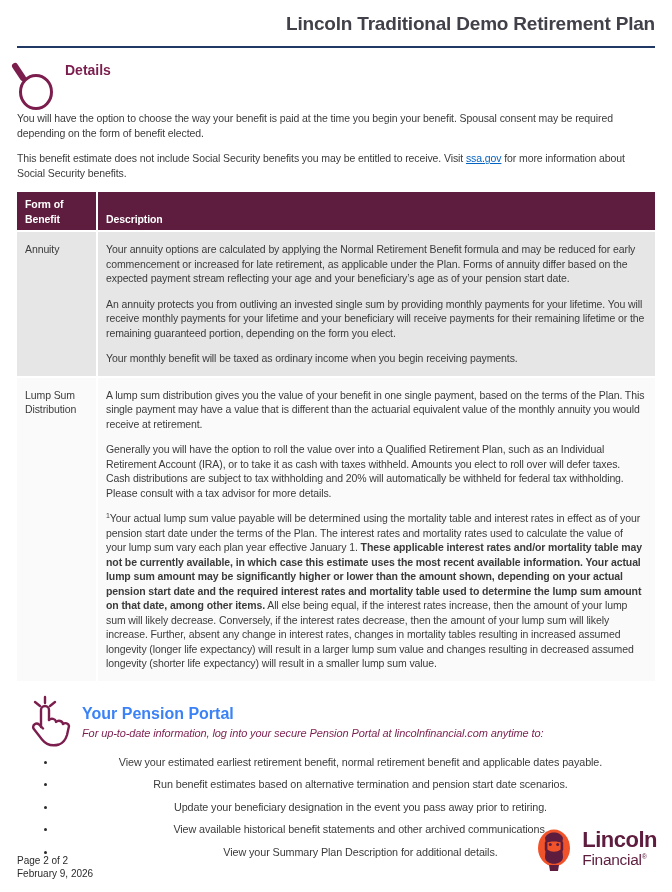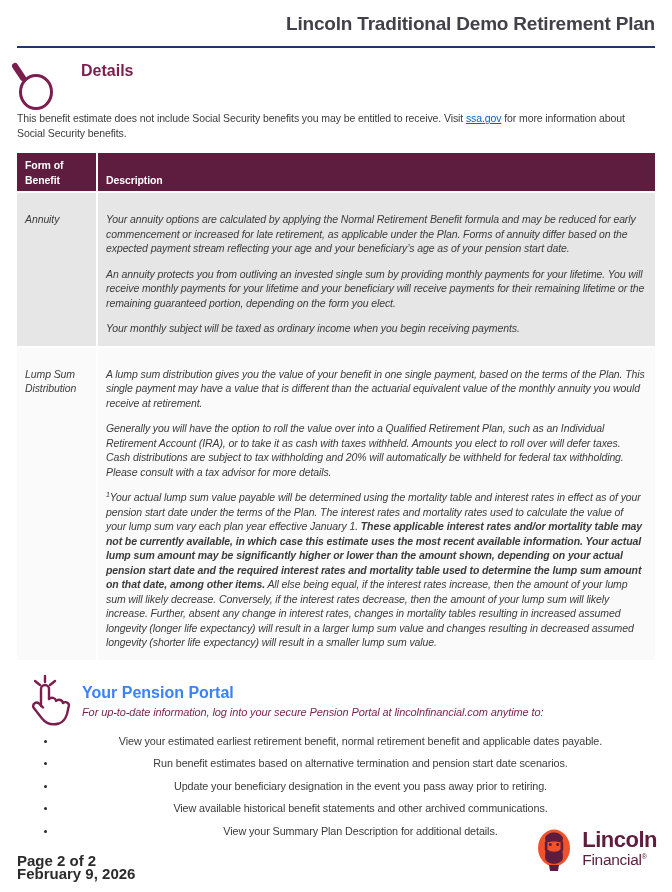--- a/index.html
+++ b/index.html
@@ -26,21 +26,21 @@
   .title-rule {
     border: none;
     border-top: 2px solid #1f3864;
     margin-top: 11px;
   }
 
   
   .details-head { display: flex; align-items: flex-start; margin-top: 11px; height: 50px; }
   .details-icon { width: 46px; height: 52px; margin-left: -6px; flex: 0 0 auto; }
   .details-title {
-    font-size: 16px; font-weight: bold; color: #7b1e4e; margin-left: 24px; margin-top: 3px; text-align: center;
+    font-size: 14px; font-weight: bold; color: #7b1e4e; margin-left: 8px; margin-top: 3px; text-align: center;
   }
 
   .body-text { font-size: 10.5px; line-height: 14.5px; letter-spacing: -0.1px; }
   p.para { margin-bottom: 10px; }
   .intro p.para:first-child { margin-top: 2px; margin-bottom: 11px; }
   a.inline-link { color: #0563c1; text-decoration: underline; cursor: pointer; }
 
   
   table.benefit-table {
     width: 100%;
@@ -54,22 +54,21 @@
     background: #5e1d3e;
     color: #ffffff;
     text-align: left;
     vertical-align: bottom;
     font-size: 10.5px;
     padding: 5px 8px 4px 8px;
   }
   table.benefit-table th.col-form { width: 80px; }
   table.benefit-table td {
     vertical-align: top;
-    padding: 19px 10px 2px 8px;
-    font-style: italic;
+    padding: 10px 10px 2px 8px;
   }
   table.benefit-table .sep { border-left: 2px solid #ffffff; }
   table.benefit-table tr { border-top: 2px solid #ffffff; }
   tr.row-annuity td { background: #e7e6e6; }
   tr.row-lumpsum td { background: #fafafa; }
   td.cell-form { font-size: 10.5px; }
   td.cell-desc p { margin-bottom: 11px; }
   td.cell-desc p:last-child { margin-bottom: 8px; }
   .bold-run { font-weight: bold; }
   sup.fn { font-size: 7px; vertical-align: super; line-height: 0; }
@@ -86,21 +85,21 @@
     font-size: 10.8px;
     line-height: 14px;
     margin-bottom: 8.5px;
     padding-left: 9px;
     letter-spacing: -0.1px;
   }
   ul.portal-list li::marker { color: #2b2b2b; font-size: 10px; }
 
   
   .footer { position: absolute; left: 17px; right: 15px; bottom: 12px; display: flex; justify-content: space-between; align-items: flex-end; }
-  .footer-left { font-size: 15px; font-weight: bold; color: #2b2b2b; line-height: 13px; margin-top: 40px; }
+  .footer-left { font-size: 10px; font-weight: normal; color: #2b2b2b; line-height: 13px; margin-top: 40px; }
   .logo { display: flex; align-items: center; margin-bottom: 8px; }
   .logo-mark { width: 44px; height: 48px; }
   .logo-words { margin-left: 6px; color: #5e1d3e; line-height: 1; }
   .logo-line1 { font-size: 22px; font-weight: bold; letter-spacing: -0.5px; }
   .logo-line2 { font-size: 15.5px; margin-top: 1px; letter-spacing: -0.3px; }
   .logo-reg { font-size: 7px; vertical-align: super; }
 </style>
 </head>
 <body>
 
@@ -111,37 +110,38 @@
 
   <div class="details-head">
     <svg class="details-icon" viewBox="0 0 46 52">
       <line x1="12" y1="19" x2="4" y2="7" stroke="#7b1e4e" stroke-width="6" stroke-linecap="round"></line>
       <ellipse cx="25" cy="33" rx="15.5" ry="16.5" fill="none" stroke="#7b1e4e" stroke-width="3"></ellipse>
     </svg>
     <div class="details-title">Details</div>
   </div>
 
   <div class="intro body-text">
+    <p class="para">You will have the option to choose the way your benefit is paid at the time you begin your benefit.  Spousal consent may be required depending on the form of benefit elected.</p>
     <p class="para"><span>This benefit estimate does not include Social Security benefits you may be entitled to receive. Visit </span><a class="inline-link">ssa.gov</a><span> for more information about Social Security benefits.</span></p>
   </div>
 
   <table class="benefit-table">
     <thead>
       <tr>
         <th class="col-form">Form of Benefit</th>
         <th class="sep">Description</th>
       </tr>
     </thead>
     <tbody>
       <tr class="row-annuity">
         <td class="cell-form">Annuity</td>
         <td class="cell-desc sep">
           <p>Your annuity options are calculated by applying the Normal Retirement Benefit formula and may be reduced for early commencement or increased for late retirement, as applicable under the Plan.  Forms of annuity differ based on the expected payment stream reflecting your age and your beneficiary’s age as of your pension start date.</p>
           <p>An annuity protects you from outliving an invested single sum by providing monthly payments for your lifetime. You will receive monthly payments for your lifetime and your beneficiary will receive payments for their remaining lifetime or the remaining guaranteed portion, depending on the form you elect.</p>
-          <p>Your monthly subject will be taxed as ordinary income when you begin receiving payments.</p>
+          <p>Your monthly benefit will be taxed as ordinary income when you begin receiving payments.</p>
         </td>
       </tr>
       <tr class="row-lumpsum">
         <td class="cell-form">Lump Sum Distribution</td>
         <td class="cell-desc sep">
           <p>A lump sum distribution gives you the value of your benefit in one single payment, based on the terms of the Plan. This single payment may have a value that is different than the actuarial equivalent value of the monthly annuity you would receive at retirement.</p>
           <p>Generally you will have the option to roll the value over into a Qualified Retirement Plan, such as an Individual Retirement Account (IRA), or to take it as cash with taxes withheld.  Amounts you elect to roll over will defer taxes. Cash distributions are subject to tax withholding and 20% will automatically be withheld for federal tax withholding.  Please consult with a tax advisor for more details.</p>
           <p><sup class="fn">1</sup><span>Your actual lump sum value payable will be determined using the mortality table and interest rates in effect as of your pension start date under the terms of the Plan.  The interest rates and mortality rates used to calculate the value of your lump sum vary each plan year effective January 1. </span><span class="bold-run">These applicable interest rates and/or mortality table may not be currently available, in which case this estimate uses the most recent available information. Your actual lump sum amount may be significantly higher or lower than the amount shown, depending on your actual pension start date and the required interest rates and mortality table used to determine the lump sum amount on that date, among other items.</span><span> All else being equal, if the interest rates increase, then the amount of your lump sum will likely decrease.  Conversely, if the interest rates decrease, then the amount of your lump sum will likely increase.  Further, absent any change in interest rates, changes in mortality tables resulting in increased assumed longevity (longer life expectancy) will result in a larger lump sum value and changes resulting in decreased assumed longevity (shorter life expectancy) will result in a smaller lump sum value.</span></p>
         </td>
       </tr>

